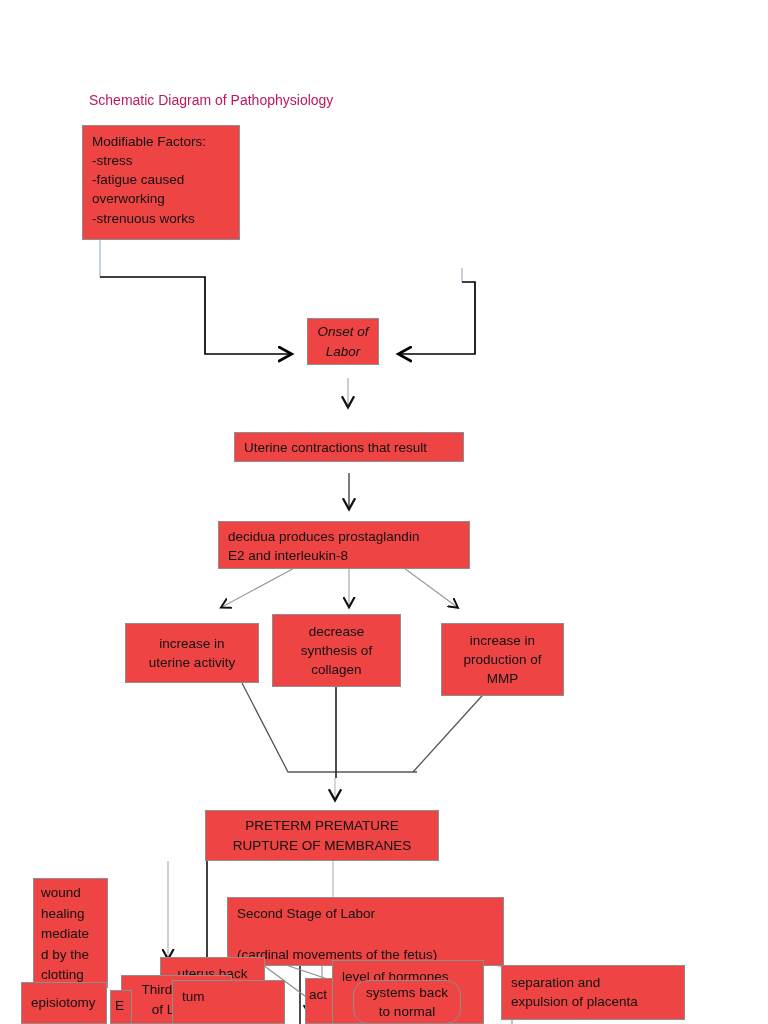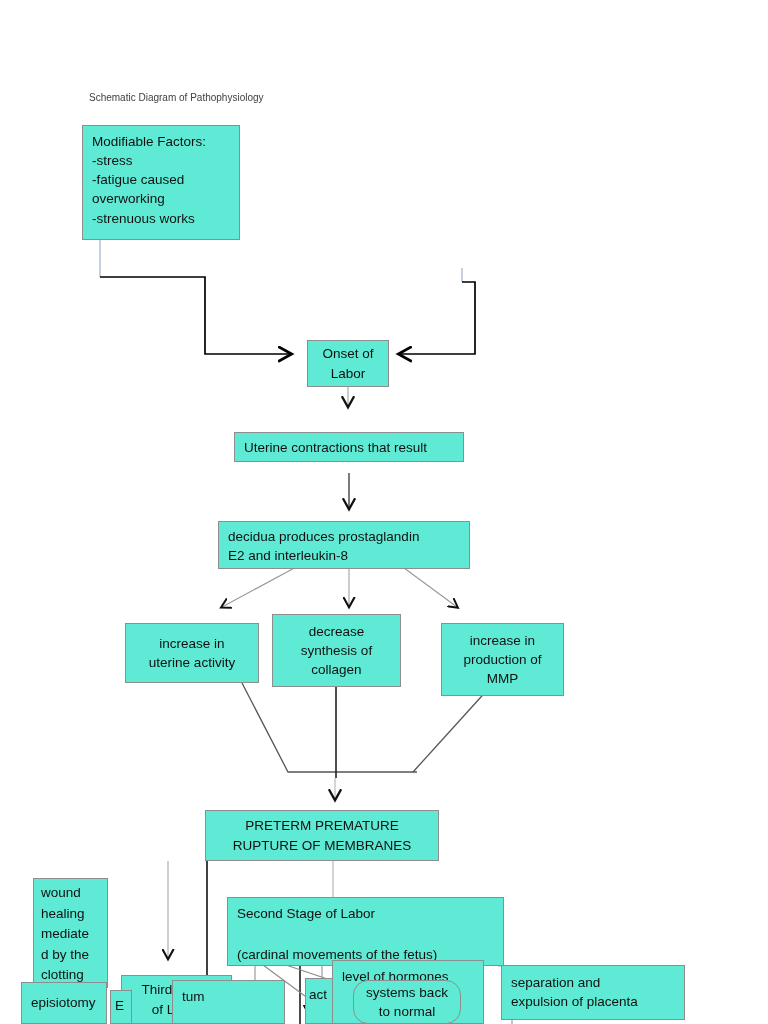--- a/index.html
+++ b/index.html
@@ -22,41 +22,41 @@
   #svg-layer {
     position: absolute;
     left: 0; top: 0;
     width: 768px;
     height: 1024px;
     pointer-events: none;
   }
   .node {
     position: absolute;
     box-sizing: border-box;
-    background: #5eead4;
+    background: #ef4444;
     border: 1px solid #8e8e8e;
     font-size: 13.5px;
     line-height: 1.42;
     color: #111111;
     padding: 6px 9px;
     white-space: pre-line;
     overflow: hidden;
   }
   .node.centerbox {
     display: flex;
     flex-direction: column;
     align-items: center;
     justify-content: center;
     text-align: center;
     padding: 4px 6px;
   }
   .title {
     position: absolute;
-    font-size: 10px;
-    color: #404040;
+    font-size: 14px;
+    color: #be185d;
     white-space: nowrap;
   }
 </style>
 </head>
 <body>
 
 <div id="canvas">
 
   <svg id="svg-layer" viewBox="0 0 768 1024">
     <defs>
@@ -113,21 +113,21 @@
 
   <div class="title" style="left:89px; top:92px;">Schematic Diagram of Pathophysiology</div>
 
   <div class="node" style="left:82px; top:125px; width:158px; height:115px;">Modifiable Factors:
 -stress
 -fatigue caused
 overworking
 -strenuous works</div>
 
 
-  <div class="node centerbox" style="left:307px; top:340px; width:82px; height:47px;">Onset of
+  <div class="node centerbox" style="left:307px; top:318px; width:72px; height:47px;font-style:italic;">Onset of
 Labor</div>
 
   <div class="node" style="left:234px; top:432px; width:230px; height:30px; padding:5px 9px;">Uterine contractions that result
 to cervical dilatation</div>
 
   <div class="node" style="left:218px; top:521px; width:252px; height:48px; padding:5px 9px;">decidua produces prostaglandin
 E2 and interleukin-8</div>
 
   <div class="node centerbox" style="left:125px; top:623px; width:134px; height:60px;">increase in
 uterine activity</div>
@@ -149,20 +149,21 @@
 d by the
 clotting
 f</div>
 
   <div class="node" style="left:227px; top:897px; width:277px; height:69px; padding:6px 9px; line-height:1.5;">Second Stage of Labor
 
 (cardinal movements of the fetus)</div>
 
   <div class="node" style="left:21px; top:982px; width:86px; height:42px; padding:10px 9px;">episiotomy</div>
 
+  <div class="node centerbox" style="left:160px; top:957px; width:105px; height:33px;">uterus back</div>
 
   <div class="node centerbox" style="left:121px; top:975px; width:111px; height:49px;">Third Stage
 of Labor</div>
 
   <div class="node" style="left:172px; top:980px; width:113px; height:44px; padding:6px 9px;">tum</div>
 
   <div class="node" style="left:305px; top:978px; width:28px; height:46px; padding:6px 3px;">act</div>
 
   <div class="node" style="left:334px; top:972px; width:26px; height:52px; padding:6px 4px;">b</div>
 

